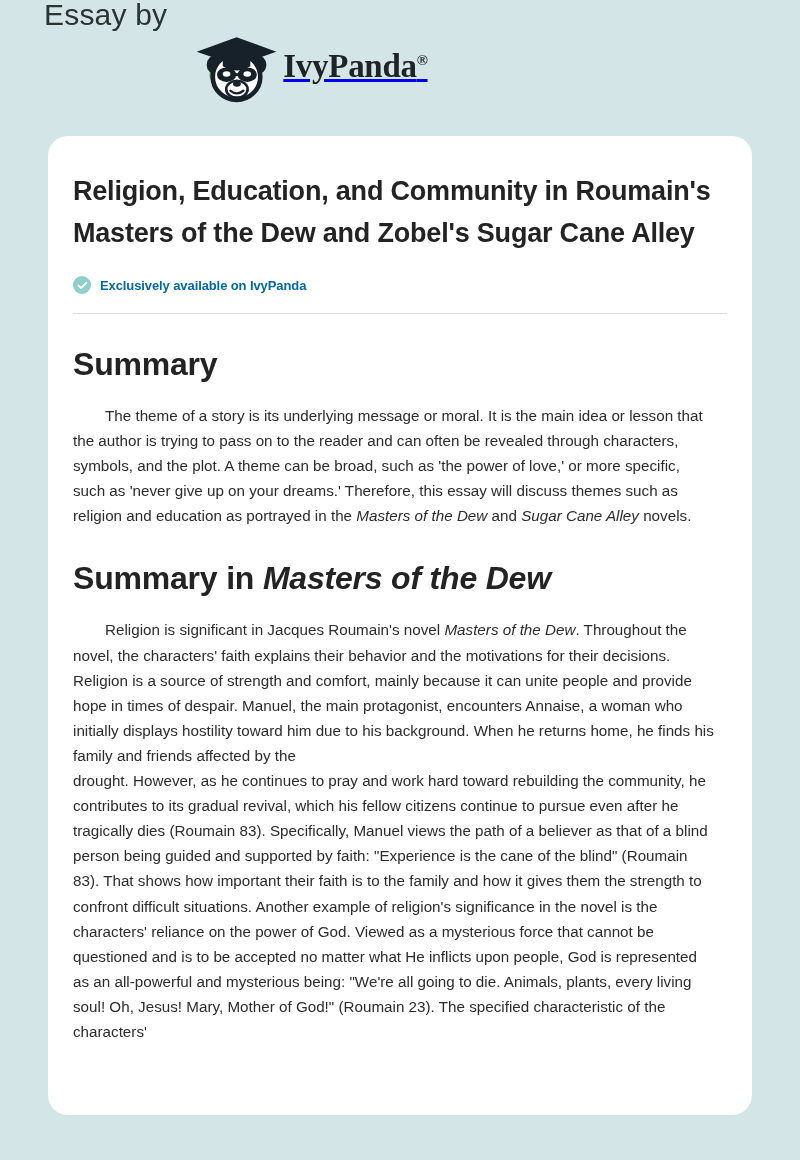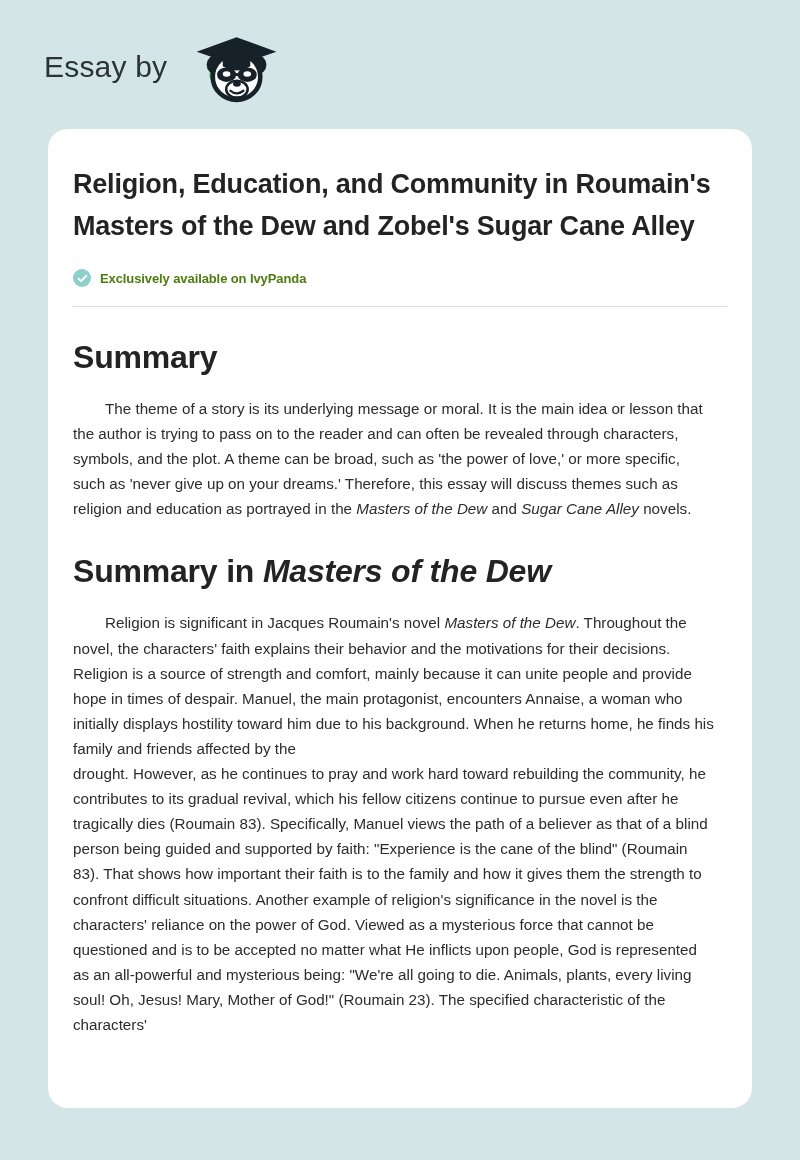--- a/index.html
+++ b/index.html
@@ -16,21 +16,20 @@
   .page {
     position: relative;
     width: 800px;
     height: 1160px;
     box-sizing: border-box;
   }
 
   
   .site-header {
     display: flex;
-    align-items: center;
     height: 133px;
     padding-left: 44px;
     box-sizing: border-box;
   }
   .header-essay-by {
     font-size: 30px;
     font-weight: 400;
     color: #2b3333;
     letter-spacing: 0.2px;
     line-height: 1;
@@ -60,21 +59,21 @@
   .brand-wordmark .reg {
     font-size: 15px;
     vertical-align: super;
     line-height: 1;
   }
 
   
   .essay-card {
     position: absolute;
     left: 48px;
-    top: 129px;
+    top: 136px;
     width: 704px;
     min-height: 979px;
     background: #ffffff;
     border-radius: 20px;
     box-sizing: border-box;
     padding: 34px 25px 30px 25px;
     overflow: hidden;
   }
 
   .essay-title {
@@ -100,21 +99,21 @@
     display: inline-flex;
     align-items: center;
     justify-content: center;
     flex: 0 0 auto;
     margin-right: 9px;
   }
   .check-badge svg { display:block; }
   .exclusive-text {
     font-size: 13px;
     font-weight: bold;
-    color: #4d7c0f;
+    color: #0369a1;
     letter-spacing: -0.1px;
   }
 
   .divider {
     height: 1px;
     background: #dcdcdc;
     margin-top: 19px;
     margin-bottom: 0;
     border: 0;
   }
@@ -167,20 +166,21 @@
           <rect x="60" y="55" width="6" height="4" fill="#17212a"></rect>
 
           <ellipse cx="62.5" cy="76" rx="14" ry="11" fill="#ffffff" stroke="#17212a" stroke-width="3.4"></ellipse>
           <ellipse cx="62.5" cy="69" rx="5.2" ry="3.8" fill="#17212a"></ellipse>
           <path d="M54 78 q8 7 17 0" stroke="#17212a" stroke-width="3" fill="none" stroke-linecap="round"></path>
 
           <path d="M62 8 L114 27 L62 45 L10 27 Z" fill="#17212a"></path>
           <path d="M44 34 L44 46 q18 11 36 0 L80 34 L62 41 Z" fill="#17212a"></path>
         </svg>
       </span>
+      <span class="brand-wordmark"><span>IvyPanda</span><span class="reg">®</span></span>
     </a>
   </div>
 
   <article class="essay-card">
 
     <h1 class="essay-title">Religion, Education, and Community in Roumain's Masters of the Dew and Zobel's Sugar Cane Alley</h1>
 
     <div class="exclusive-row">
       <span class="check-badge">
         <svg width="11" height="11" viewBox="0 0 12 12" xmlns="http://www.w3.org/2000/svg">

